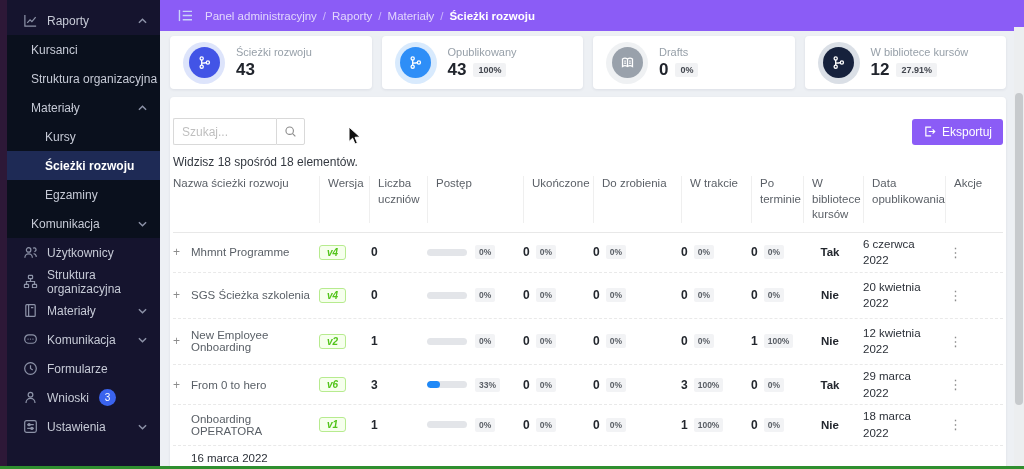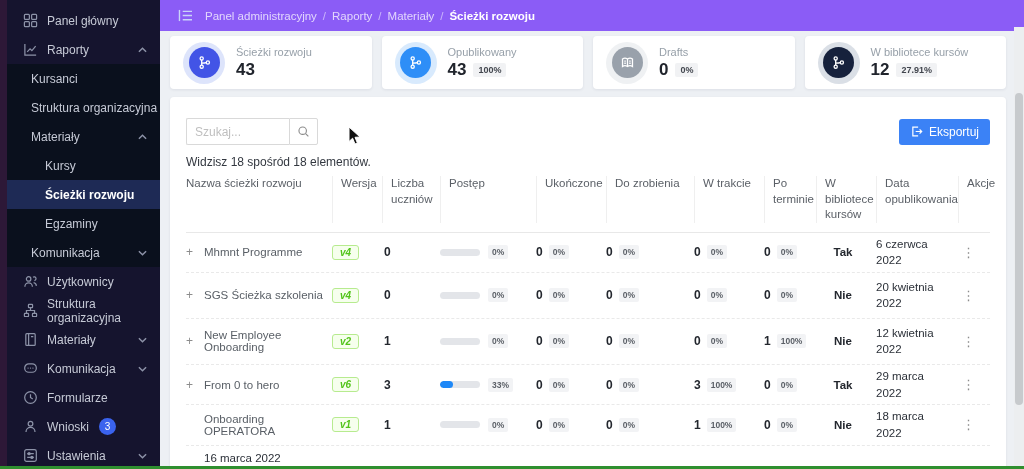--- a/index.html
+++ b/index.html
@@ -40,31 +40,31 @@
   .disc { width:31px; height:31px; border-radius:50%; display:flex; align-items:center; justify-content:center; }
   .disc svg { width:15px; height:15px; stroke:#fff; fill:none; stroke-width:1.4; }
   .card-txt { margin-left:11px; }
   .card-label { font-size:11px; color:#97a0a9; margin-bottom:2px; white-space:nowrap; }
   .card-val-row { display:flex; align-items:center; }
   .card-val { font-size:17px; font-weight:700; color:#20242c; }
   .mini-badge { background:#f1f2f4; color:#42464e; font-size:9px; font-weight:600; padding:2px 5px; border-radius:2px; margin-left:7px; }
 
   
   .panel { position:absolute; left:170px; right:18px; top:97px; bottom:0; background:#fff; border-radius:4px 4px 0 0;
-           box-shadow:0 1px 3px rgba(20,30,60,.08); padding:0 16px; overflow:hidden; }
+           box-shadow:0 1px 3px rgba(20,30,60,.08); padding:0 3px; overflow:hidden; }
 
   .toolbar { margin-top:21px; display:flex; align-items:center; position:relative; height:27px; }
   .search-wrap { display:flex; height:27px; }
   .search-input { width:103px; height:27px; border:1px solid #d9d9d9; border-right:none; border-radius:2px 0 0 2px;
                   font-size:12px; padding:0 8px; color:#444; outline:none; font-family:"Liberation Sans",sans-serif; }
   .search-input::placeholder { color:#bfbfbf; }
   .search-btn { width:29px; height:27px; border:1px solid #d9d9d9; background:#fff; border-radius:0 2px 2px 0;
                 display:flex; align-items:center; justify-content:center; cursor:pointer; }
   .search-btn svg { width:13px; height:13px; stroke:#8c8c8c; fill:none; stroke-width:1.4; }
-  .export-btn { margin-left:auto; height:26px; background:#3b82f6; border:none; border-radius:3px; color:#fff;
+  .export-btn { margin-left:auto; height:26px; background:#8b5cf6; border:none; border-radius:3px; color:#fff;
                 font-size:12px; display:flex; align-items:center; gap:6px; padding:0 11px; cursor:pointer;
                 font-family:"Liberation Sans",sans-serif; }
   .export-btn svg { width:13px; height:13px; stroke:#fff; fill:none; stroke-width:1.5; }
 
   .summary { margin-top:10px; font-size:12px; color:#333840; }
 
   
   .thead { display:grid; grid-template-columns:146px 50px 58px 96px 70px 88px 70px 52px 60px 82px 1fr;
            border-bottom:1px solid #e8e8e8; padding:7px 0 9px; }
   .th { font-size:11.5px; color:#5a5f66; line-height:1.35; padding-right:8px; border-left:1px solid #efefef; padding-left:8px; }
@@ -101,31 +101,20 @@
 </style>
 </head>
 <body>
 
 <div class="edge-strip"></div>
 
 <nav class="sidebar">
   <div class="side-item">
     <span class="ico">
         <svg viewBox="0 0 16 16">
-          <rect x="1.5" y="1.5" width="5.3" height="5.3" rx="1"></rect>
-          <rect x="9.2" y="1.5" width="5.3" height="5.3" rx="1"></rect>
-          <rect x="1.5" y="9.2" width="5.3" height="5.3" rx="1"></rect>
-          <rect x="9.2" y="9.2" width="5.3" height="5.3" rx="1"></rect>
-        </svg>
-      </span>
-    <span>Panel główny</span>
-  </div>
-  <div class="side-item">
-    <span class="ico">
-        <svg viewBox="0 0 16 16">
           <path d="M2 2v12h12"></path>
           <path d="M4.5 10.5l3-3.2 2 2 4-4.8"></path>
         </svg>
       </span>
     <span>Raporty</span>
     <span class="chev">
         <svg viewBox="0 0 10 6">
           <path d="M1 5l4-4 4 4"></path>
         </svg>
       </span>

